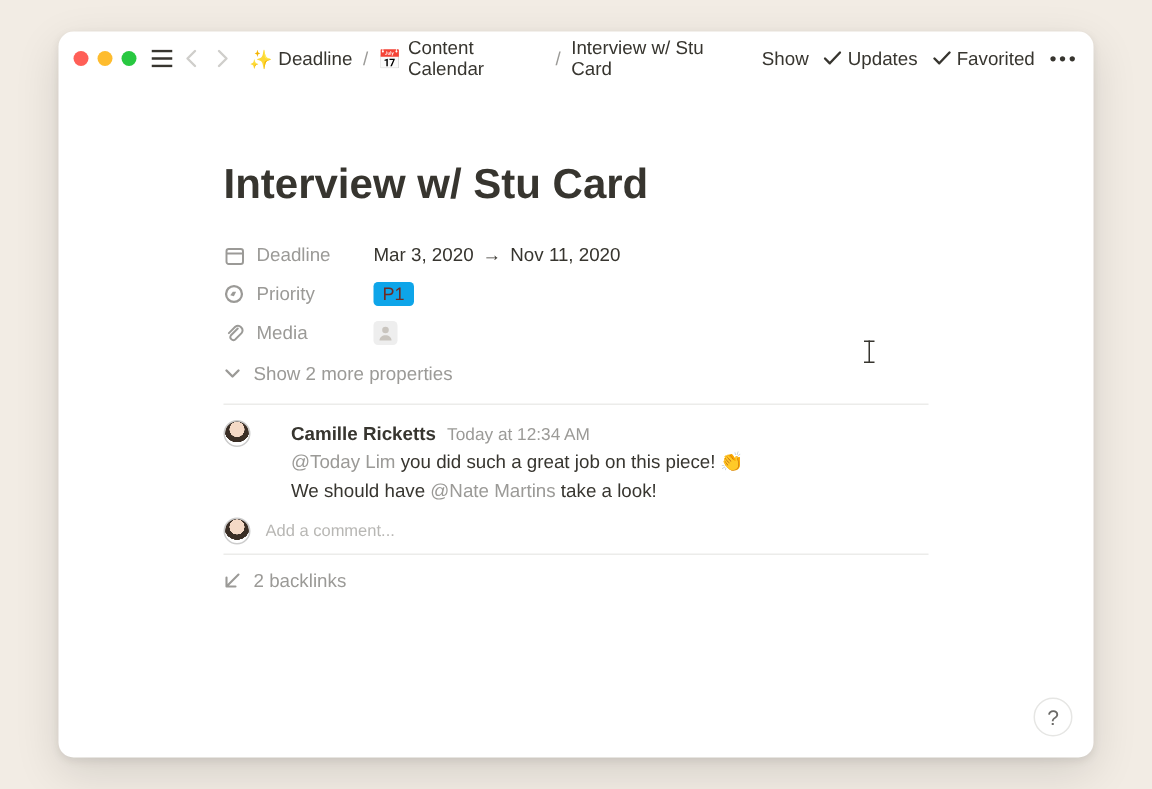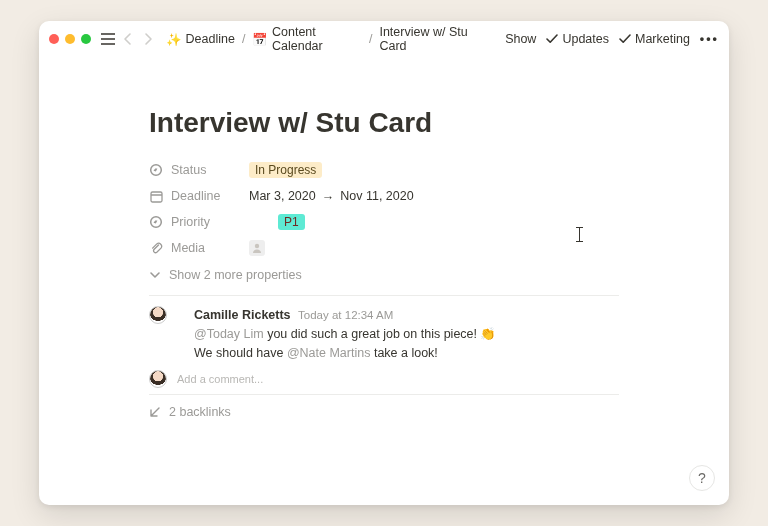--- a/index.html
+++ b/index.html
@@ -50,21 +50,21 @@
 
   
   .content { flex:1; padding: 50px 110px 0 110px; overflow:hidden; }
   .page-title { font-size:28px; font-weight:700; margin-bottom:18px; }
   .prop-row { display:flex; align-items:center; height:26px; font-size:12.5px; }
   .prop-left { display:flex; align-items:center; gap:8px; width:100px; color:#9b9a97; }
   .prop-left .picon { width:14px; height:14px; display:flex; align-items:center; justify-content:center; }
   .prop-val { color:#37352f; display:flex; align-items:center; gap:6px; }
   .pill { padding:1px 6px; border-radius:3px; font-size:12px; }
   .pill.progress { background:#fdecc8; color:#5a4a1f; }
-  .pill.p1 { background:#5eead4; color:#6e2b24;margin-left:29px; }
+  .pill.p1 { background:#0ea5e9; color:#6e2b24; }
   .arrow-sep { color:#37352f; }
   .media-icon { width:16px; height:16px; background:#eee; border-radius:3px; display:flex; align-items:center; justify-content:center; font-size:11px; }
   .show-more { display:flex; align-items:center; gap:8px; color:#9b9a97; font-size:12.5px; height:28px; cursor:pointer; margin-left:0; }
   .show-more .caret { width:12px; height:12px; }
   hr.divider { border:none; border-top:1px solid #ececea; margin:6px 0 10px 0; }
 
   
   .comment { display:flex; gap:27px; font-size:12.5px; line-height:1.5; margin-bottom:8px; }
   .avatar { width:18px; height:18px; border-radius:50%; background:#fff; border:1px solid #ccc; flex-shrink:0; display:flex; align-items:center; justify-content:center; font-size:10px; color:#555; overflow:hidden; }
   .avatar .hair { width:18px;height:18px; background: radial-gradient(circle at 50% 35%, #f4d9c6 0 35%, #3a2e25 36% 60%, transparent 61%); border-radius:50%; }
@@ -138,69 +138,55 @@
       <span class="tr-item">
         <svg class="check" viewBox="0 0 12 12">
             <path d="M1 6l3.2 3.2L11 2" stroke="#37352f" stroke-width="1.6" fill="none" stroke-linecap="round" stroke-linejoin="round"></path>
           </svg>
         <span>Updates</span>
       </span>
       <span class="tr-item">
         <svg class="check" viewBox="0 0 12 12">
             <path d="M1 6l3.2 3.2L11 2" stroke="#37352f" stroke-width="1.6" fill="none" stroke-linecap="round" stroke-linejoin="round"></path>
           </svg>
-        <span>Marketing</span>
+        <span>Favorited</span>
       </span>
       <span class="more-dots">•••</span>
     </div>
   </div>
 
   <div class="content">
     <h1 class="page-title">Interview w/ Stu Card</h1>
+
+
+    <div class="prop-row">
+      <div class="prop-left">
+        <span class="picon">
+          <svg width="13" height="13" viewBox="0 0 13 13">
+              <rect x="1" y="2" width="11" height="10" rx="1.5" fill="none" stroke="#9b9a97" stroke-width="1.3"></rect>
+              <path d="M1 5h11" stroke="#9b9a97" stroke-width="1.3"></path>
+            </svg>
+        </span>
+        <span>Deadline</span>
+      </div>
+      <div class="prop-val">
+        <span>Mar 3, 2020</span>
+        <span class="arrow-sep">→</span>
+        <span>Nov 11, 2020</span>
+      </div>
+    </div>
 
     <div class="prop-row">
       <div class="prop-left">
         <span class="picon">
           <svg width="14" height="14" viewBox="0 0 14 14">
               <circle cx="7" cy="7" r="5.3" fill="none" stroke="#9b9a97" stroke-width="1.5"></circle>
               <path d="M4.5 7.8 6.2 5.5h2.2L6.9 8.5" fill="#9b9a97"></path>
             </svg>
         </span>
-        <span>Status</span>
-      </div>
-      <div class="prop-val">
-        <span class="pill progress">In Progress</span>
-      </div>
-    </div>
-
-    <div class="prop-row">
-      <div class="prop-left">
-        <span class="picon">
-          <svg width="13" height="13" viewBox="0 0 13 13">
-              <rect x="1" y="2" width="11" height="10" rx="1.5" fill="none" stroke="#9b9a97" stroke-width="1.3"></rect>
-              <path d="M1 5h11" stroke="#9b9a97" stroke-width="1.3"></path>
-            </svg>
-        </span>
-        <span>Deadline</span>
-      </div>
-      <div class="prop-val">
-        <span>Mar 3, 2020</span>
-        <span class="arrow-sep">→</span>
-        <span>Nov 11, 2020</span>
-      </div>
-    </div>
-
-    <div class="prop-row">
-      <div class="prop-left">
-        <span class="picon">
-          <svg width="14" height="14" viewBox="0 0 14 14">
-              <circle cx="7" cy="7" r="5.3" fill="none" stroke="#9b9a97" stroke-width="1.5"></circle>
-              <path d="M4.5 7.8 6.2 5.5h2.2L6.9 8.5" fill="#9b9a97"></path>
-            </svg>
-        </span>
         <span>Priority</span>
       </div>
       <div class="prop-val">
         <span class="pill p1">P1</span>
       </div>
     </div>
 
     <div class="prop-row">
       <div class="prop-left">
         <span class="picon">

